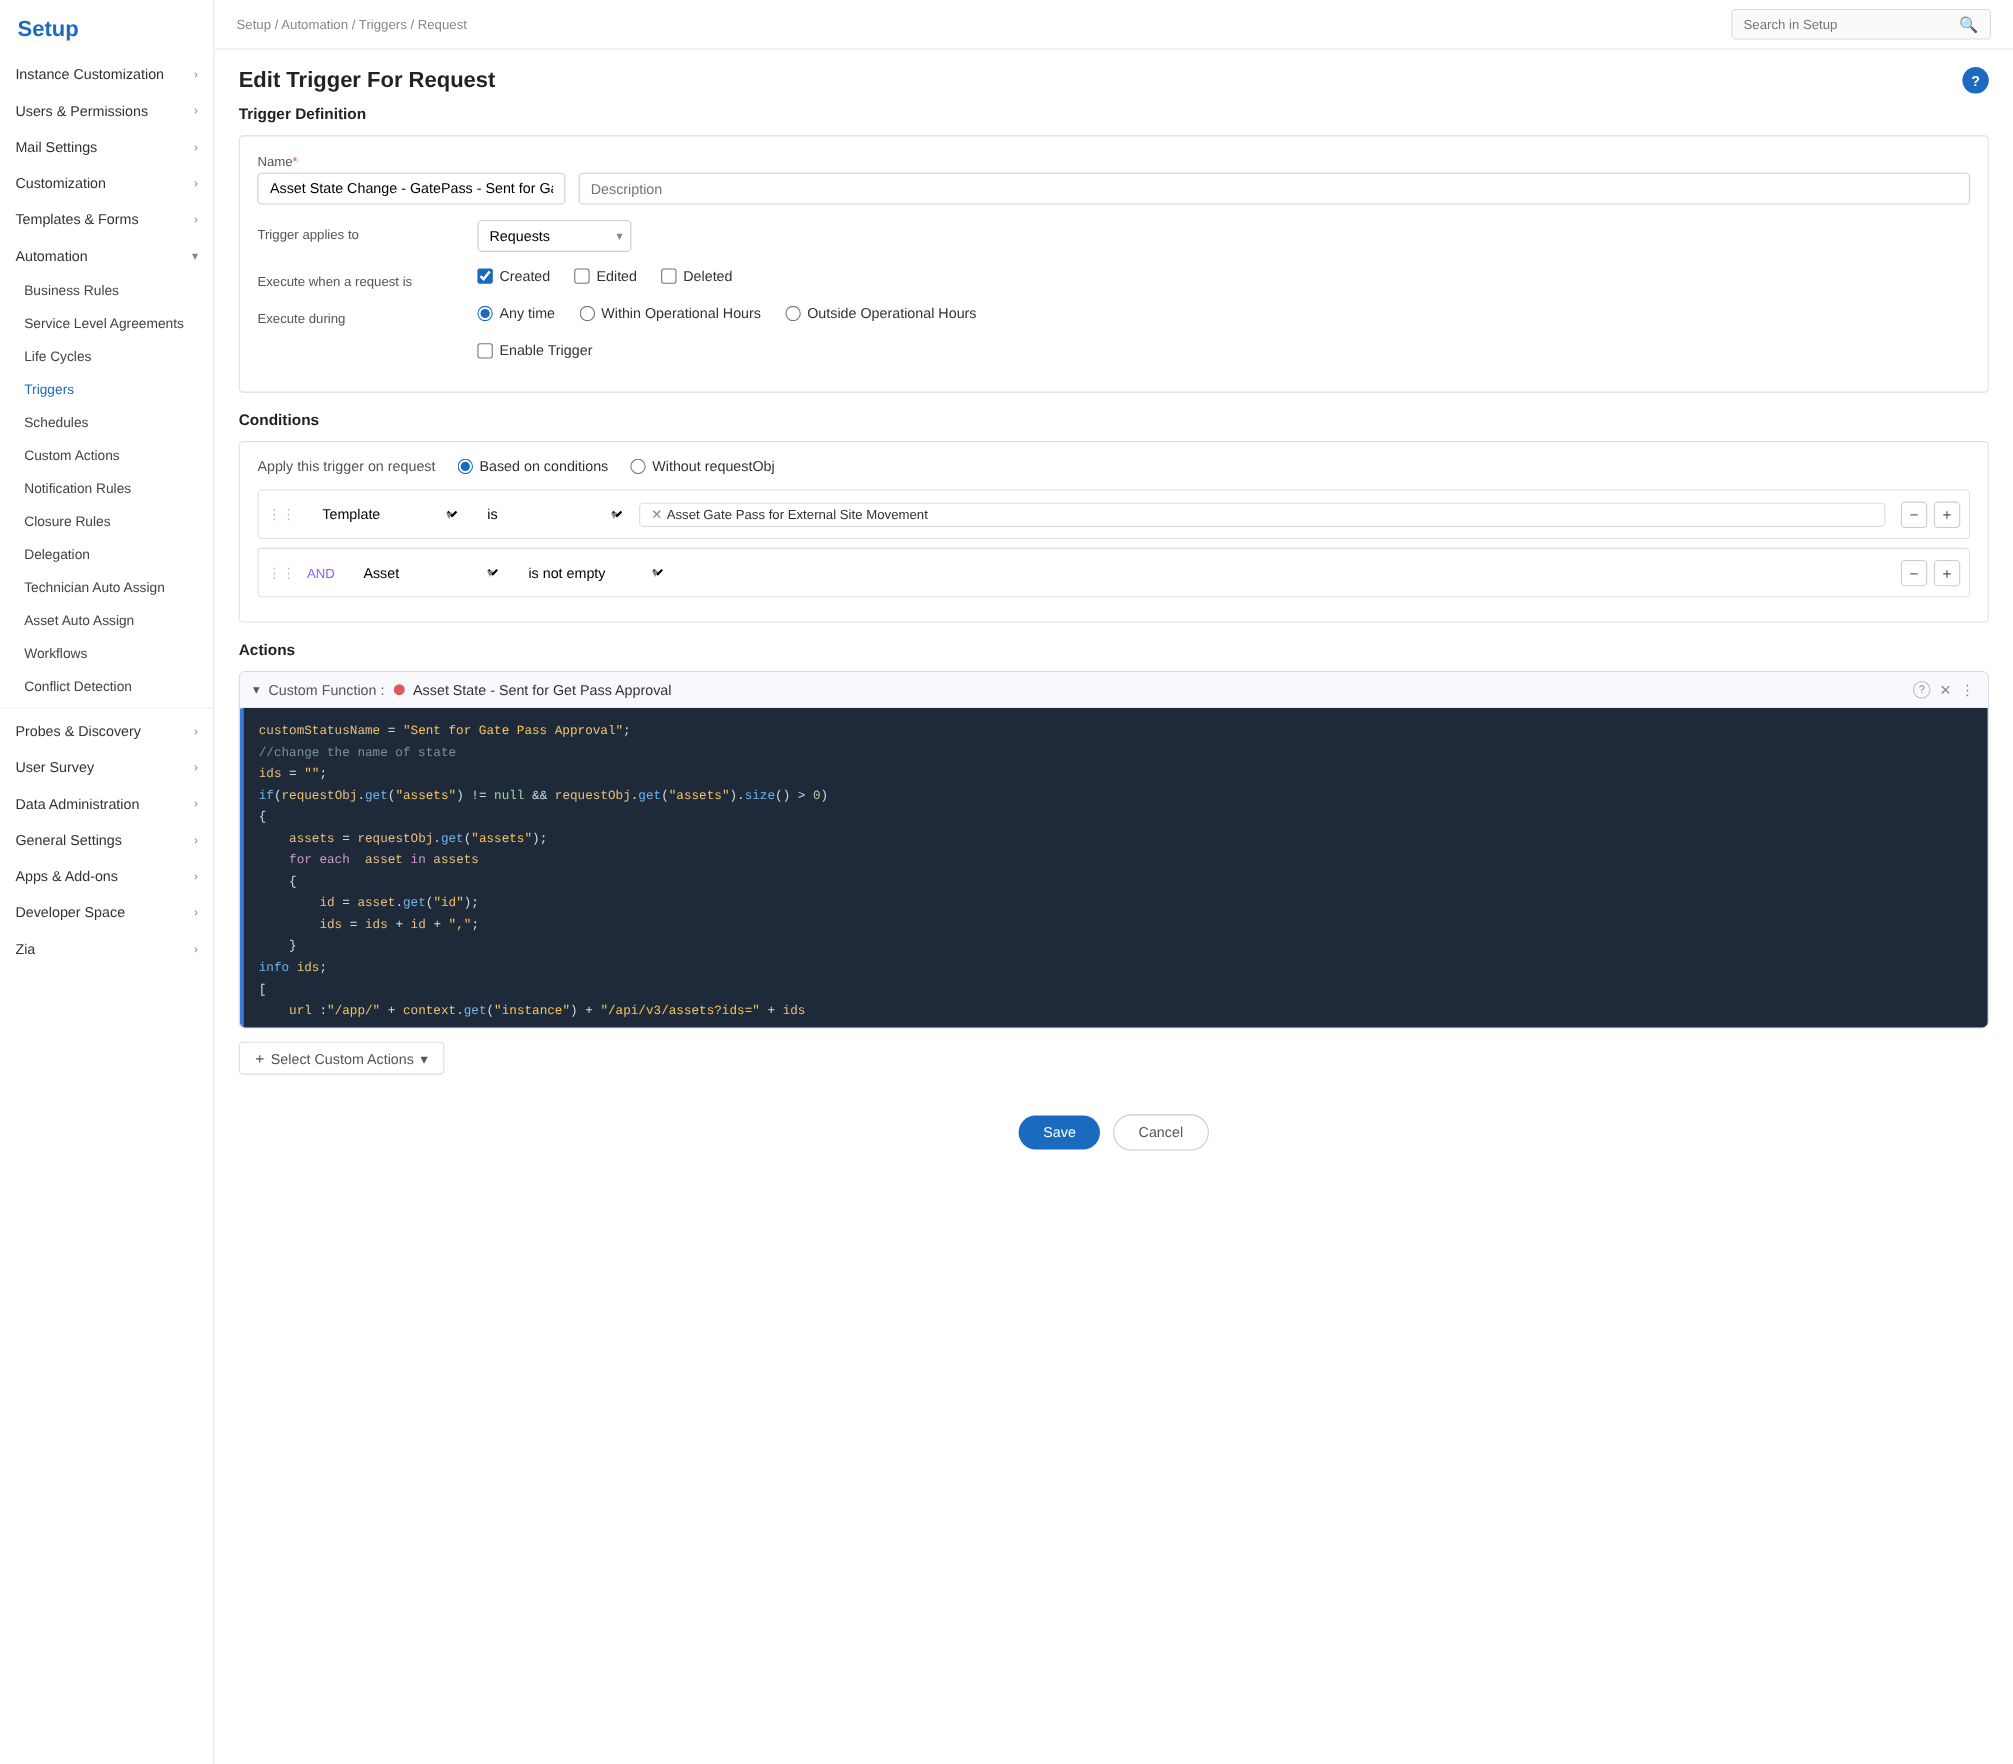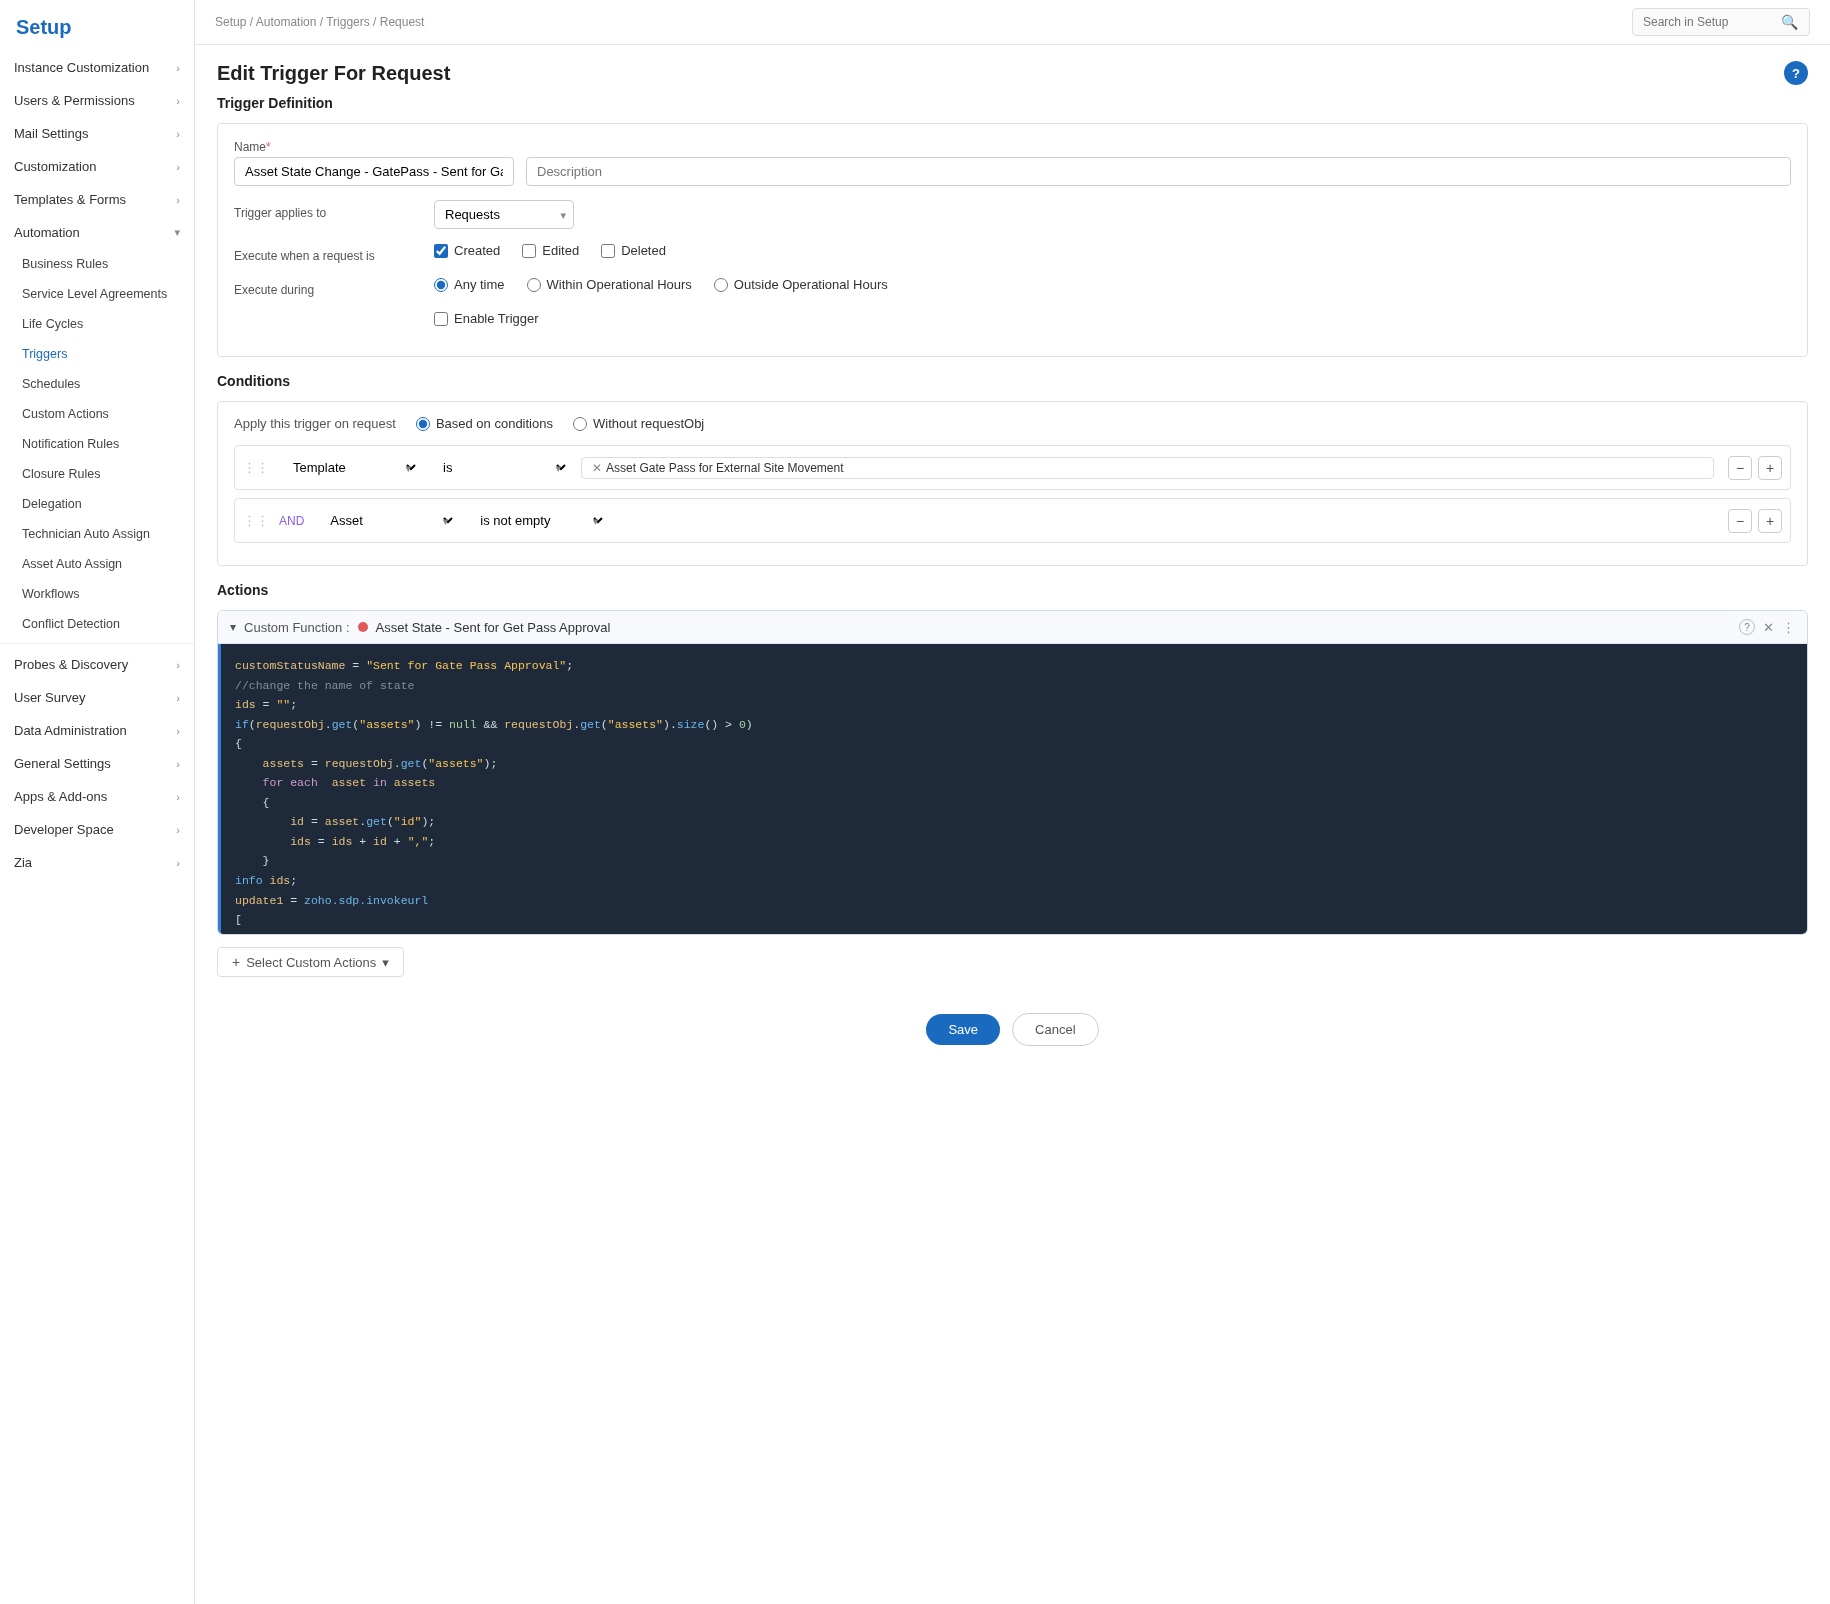--- a/index.html
+++ b/index.html
@@ -13,21 +13,21 @@
     .sidebar-sub-item { padding: 8px 14px 8px 22px; cursor: pointer; font-size: 12.5px; color: #444; }
     .sidebar-sub-item.active { color: #1a6bbf; font-weight: 500; }
     .sidebar-divider { height: 1px; background: #f0f0f0; margin: 4px 0; }
 
     
     #main { flex: 1; overflow-y: auto; background: #fff; }
 
     
     .topbar { display: flex; align-items: center; justify-content: space-between; padding: 8px 20px; border-bottom: 1px solid #e8e8e8; background: #fff; }
     .breadcrumb { font-size: 12px; color: #888; }
-    .search-bar { display: flex; align-items: center; gap: 6px; border: 1px solid #ddd; border-radius: 4px; padding: 5px 10px; background: #fafafa; width: 178px; }
+    .search-bar { display: flex; align-items: center; gap: 6px; border: 1px solid #ddd; border-radius: 4px; padding: 5px 10px; background: #fafafa; width: 236px; }
     .search-bar input { border: none; background: transparent; outline: none; font-size: 12px; color: #555; width: 100%; }
     .search-icon { color: #888; font-size: 14px; }
 
     
     .page-header { display: flex; align-items: center; justify-content: space-between; padding: 16px 22px 10px 22px; }
     .page-title { font-size: 20px; font-weight: 600; color: #222; }
     .help-icon { width: 24px; height: 24px; border-radius: 50%; background: #1a6bbf; color: #fff; display: flex; align-items: center; justify-content: center; font-size: 13px; font-weight: 700; cursor: pointer; }
 
     
     .form-row { display: flex; align-items: flex-start; margin-bottom: 14px; }
@@ -326,21 +326,20 @@
         <div><span class="var">ids</span> = <span class="str">""</span>;</div>
         <div><span class="fn">if</span>(<span class="var">requestObj</span>.<span class="fn">get</span>(<span class="str">"assets"</span>) != <span class="val">null</span> &amp;&amp; <span class="var">requestObj</span>.<span class="fn">get</span>(<span class="str">"assets"</span>).<span class="fn">size</span>() &gt; <span class="val">0</span>)</div>
         <div>{</div>
         <div>&nbsp;&nbsp;&nbsp;&nbsp;<span class="var">assets</span> = <span class="var">requestObj</span>.<span class="fn">get</span>(<span class="str">"assets"</span>);</div>
         <div>&nbsp;&nbsp;&nbsp;&nbsp;<span class="kw">for each</span>&nbsp;&nbsp;<span class="var">asset</span> <span class="kw">in</span> <span class="var">assets</span></div>
         <div>&nbsp;&nbsp;&nbsp;&nbsp;{</div>
         <div>&nbsp;&nbsp;&nbsp;&nbsp;&nbsp;&nbsp;&nbsp;&nbsp;<span class="var">id</span> = <span class="var">asset</span>.<span class="fn">get</span>(<span class="str">"id"</span>);</div>
         <div>&nbsp;&nbsp;&nbsp;&nbsp;&nbsp;&nbsp;&nbsp;&nbsp;<span class="var">ids</span> = <span class="var">ids</span> + <span class="var">id</span> + <span class="str">","</span>;</div>
         <div>&nbsp;&nbsp;&nbsp;&nbsp;}</div>
         <div><span class="fn">info</span> <span class="var">ids</span>;</div>
-        <div><span class="var">update1</span> = <span class="fn">zoho.sdp.invokeurl</span></div>
         <div>[</div>
         <div>&nbsp;&nbsp;&nbsp;&nbsp;<span class="var">url</span> :<span class="str">"/app/"</span> + <span class="var">context</span>.<span class="fn">get</span>(<span class="str">"instance"</span>) + <span class="str">"/api/v3/assets?ids="</span> + <span class="var">ids</span></div>
 
       </div>
     </div>
 
     <div style="margin-top:12px;">
       <button class="select-actions-btn">
         <span style="font-size:14px;">+</span>
         <span>Select Custom Actions</span>

